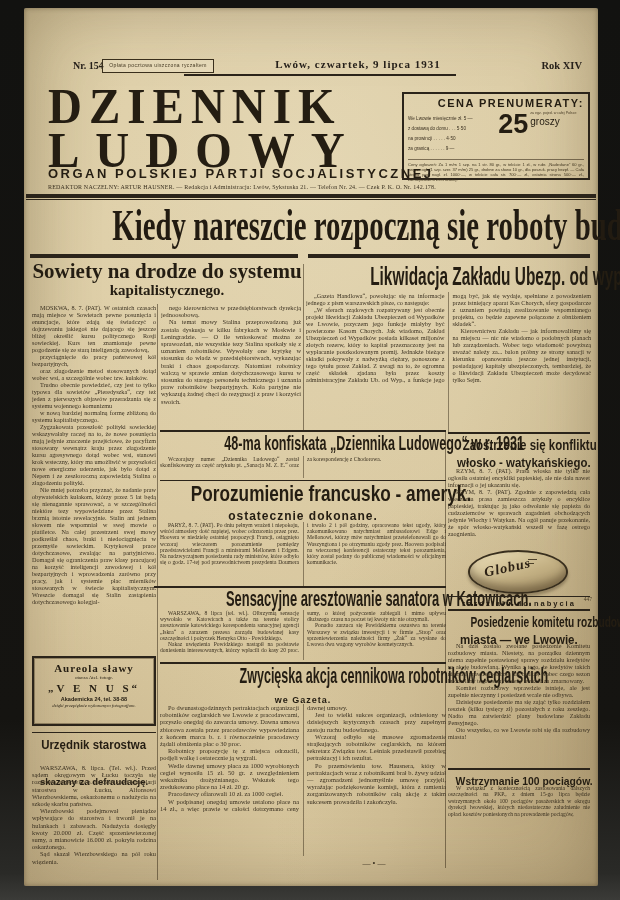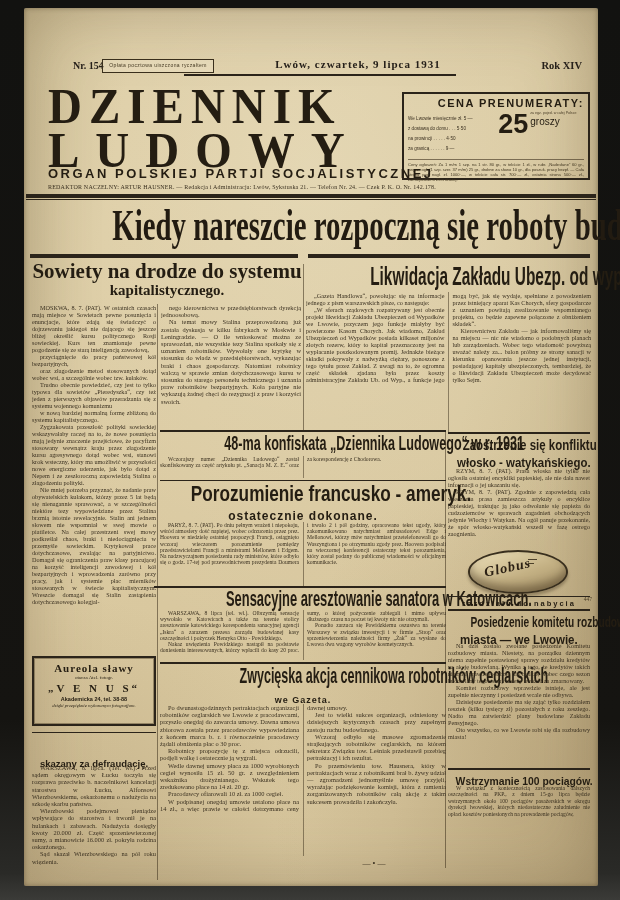--- a/index.html
+++ b/index.html
@@ -257,20 +257,21 @@
   <div class="abs venus">
     <div class="v1">Aureola sławy</div>
     <div class="v2">otacza Atel. fotogr.</div>
     <div class="v3">„V E N U S“</div>
     <div class="v4 sans">Akademicka 24, tel. 38-88</div>
     <div class="v5">dzięki przepięknie wykonanym fotografjom.</div>
   </div>
 
   <div class="hrule" style="left:8px;top:724px;width:124px;height:1px;"></div>
   <div class="abs center" style="left:8px;top:727px;width:124px;">
+    <div><span class="cond h-g sans" style="font-size:13px;transform:scale(0.88,1);">Urzędnik starostwa</span></div>
     <div><span class="cond h-g sans" style="font-size:9.5px;margin-top:23px;">skazany za defraudację.</span></div>
   </div>
   <div class="abs body paras clip" style="left:8px;top:756px;width:124px;height:118px;">
       <p>WARSZAWA, 8. lipca. (Tel. wł.). Przed sądem okręgowym w Łucku toczyła się rozprawa przeciwko b. naczelnikowi kancelarji starostwa w Łucku, Alfonsowi Wierzbowskiemu, oskarżonemu o nadużycia na szkodę skarbu państwa.</p>
       <p>Wierzbowski podejmował pieniądze wpływające do starostwa i trwonił je na hulankach i zabawach. Nadużycia dosięgły kwoty 20.000 zł. Część sprzeniewierzonej sumy, a mianowicie 16.000 zł. pokryła rodzina oskarżonego.</p>
       <p>Sąd skazał Wierzbowskiego na pół roku więzienia.</p>
     </div>
 
 </div>
 

